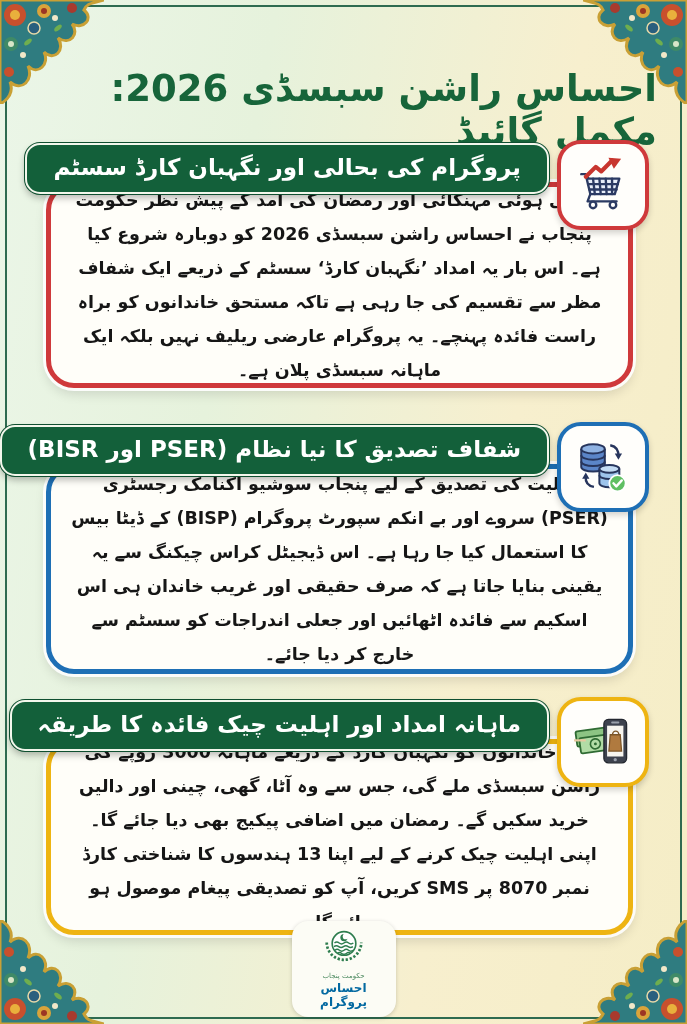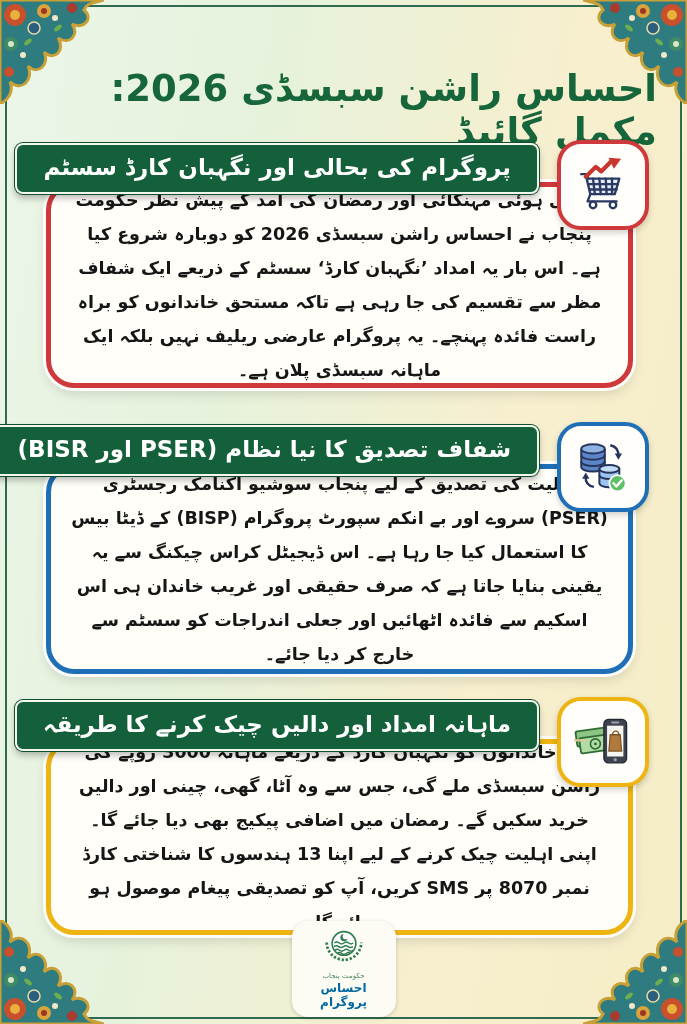--- a/index.html
+++ b/index.html
@@ -34,23 +34,23 @@
     position:absolute;top:0;right:0;width:84px;height:82px;
     background:#fffefb;border-radius:24px;z-index:4;
     display:flex;align-items:center;justify-content:center;
     box-shadow:0 3px 6px rgba(0,0,0,.18);
   }
   .sec1 .icon-box{border:4px solid #cf393b;}
   .sec2 .icon-box{border:4px solid #1e6fb5;}
   .sec3 .icon-box{border:4px solid #eeb412;}
 
   .pill{
-    position:absolute;top:3px;right:110px;z-index:4;
+    position:absolute;top:3px;right:100px;z-index:4;
     background:#13603a;color:#ffffff;
-    border:2px solid #f3f7ec;border-radius:8px;
+    border:2px solid #f3f7ec;border-radius:15px;
     padding:9px 26px 12px;
     font-size:23px;font-weight:bold;white-space:nowrap;
     box-shadow:0 0 0 1px #0f4f30,0 4px 7px rgba(0,0,0,.28);
   }
 
   .body-box{
     position:absolute;top:42px;right:16px;left:8px;
     background:#fffef9;border-radius:28px;z-index:2;
     display:flex;align-items:center;justify-content:center;
     padding:8px 20px;box-sizing:border-box;
@@ -205,21 +205,21 @@
         </g>
         <rect x="33" y="7" width="25" height="48" rx="5" fill="#3d424e" stroke="#23272f" stroke-width="1.5"></rect>
         <rect x="36.5" y="14" width="18" height="34" fill="#f7f5ef"></rect>
         <rect x="41" y="9.5" width="9" height="2" rx="1" fill="#9aa0ab"></rect>
         <circle cx="45.5" cy="51.5" r="1.8" fill="#9aa0ab"></circle>
         <path d="M40,24 h11 l1.5,18 h-14 z" fill="#b07a3f" stroke="#7c5527" stroke-width="1.4"></path>
         <path d="M42.5,24 a3.5,4 0 0 1 7,0" fill="none" stroke="#7c5527" stroke-width="1.6"></path>
         <rect x="40," y="29" width="13" height="2.4" fill="#e7c9a0"></rect>
       </svg>
     </div>
-    <div class="pill">ماہانہ امداد اور دالیں چیک کرنے کا طریقہ</div>
+    <div class="pill">ماہانہ امداد اور اہلیت چیک فائدہ کا طریقہ</div>
     <div class="body-box">
       <p class="body-text">اہل خاندانوں کو نگہبان کارڈ کے ذریعے ماہانہ 3000 روپے کی راشن سبسڈی ملے گی، جس سے وہ آٹا، گھی، چینی اور دالیں خرید سکیں گے۔ رمضان میں اضافی پیکیج بھی دیا جائے گا۔ اپنی اہلیت چیک کرنے کے لیے اپنا 13 ہندسوں کا شناختی کارڈ نمبر 8070 پر SMS کریں، آپ کو تصدیقی پیغام موصول ہو جائے گا۔</p>
     </div>
   </div>
 
   <div class="footer-badge">
     <svg width="44" height="40" viewBox="0 0 48 44">
       <path d="M5,16 a19,19 0 0 0 38,0" fill="none" stroke="#2e7d4f" stroke-width="3" stroke-dasharray="2.5,2"></path>
       <circle cx="24" cy="17" r="13" fill="#ffffff" stroke="#2e7d4f" stroke-width="1.8"></circle>
       <circle cx="24" cy="10.5" r="4" fill="#2e7d4f"></circle>

